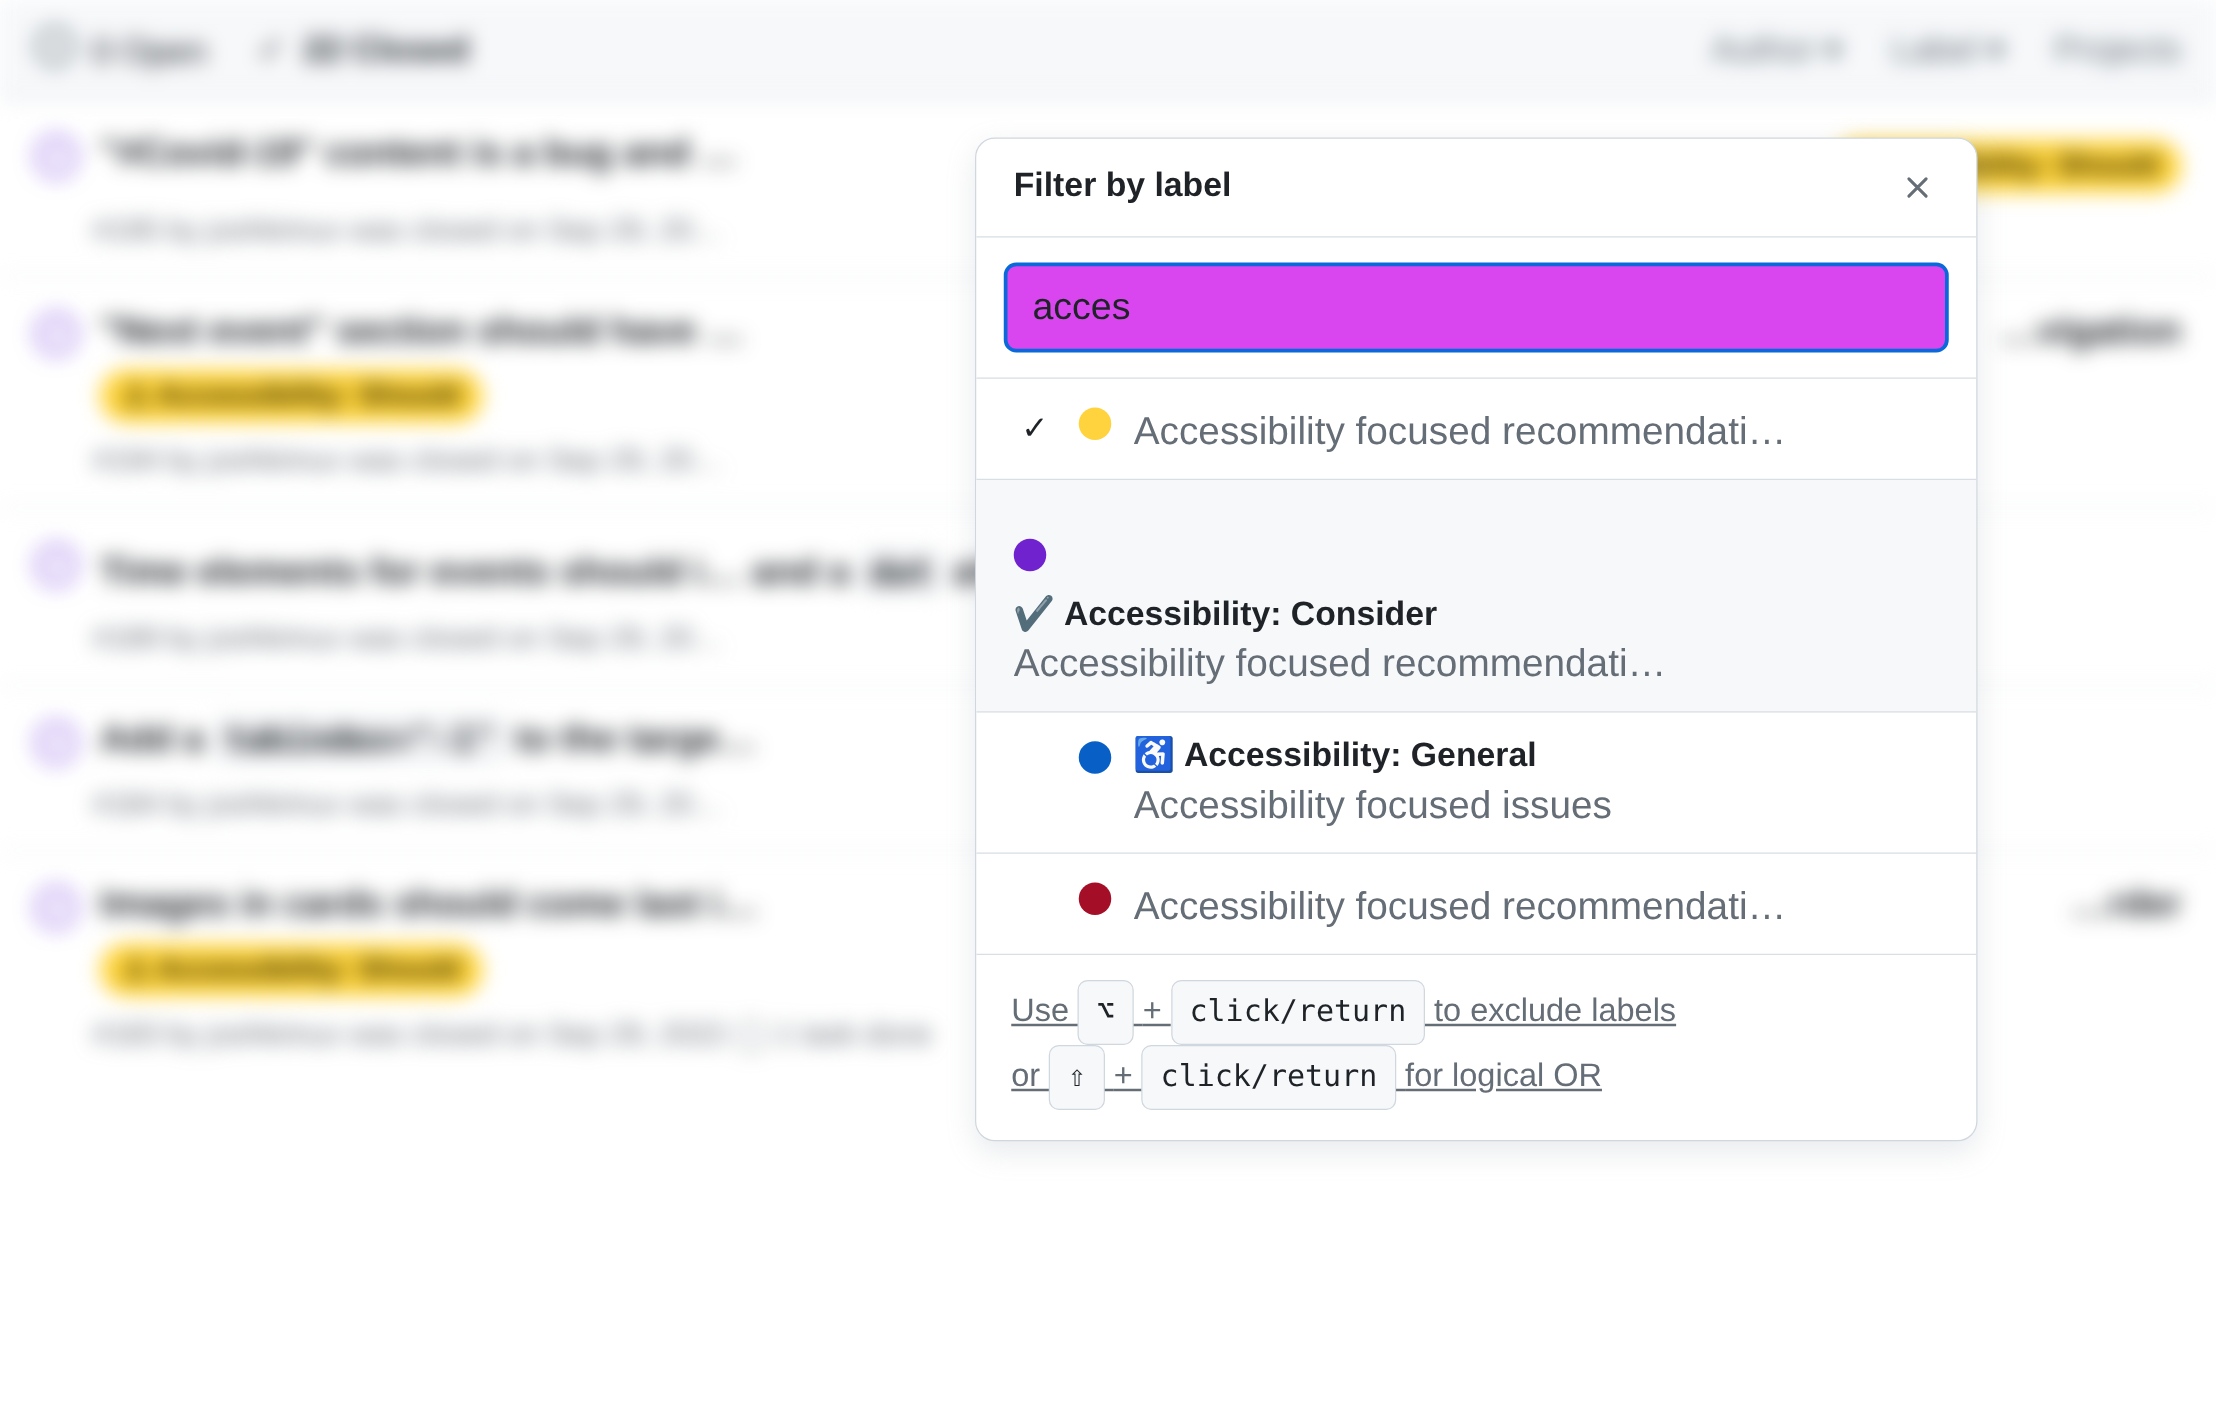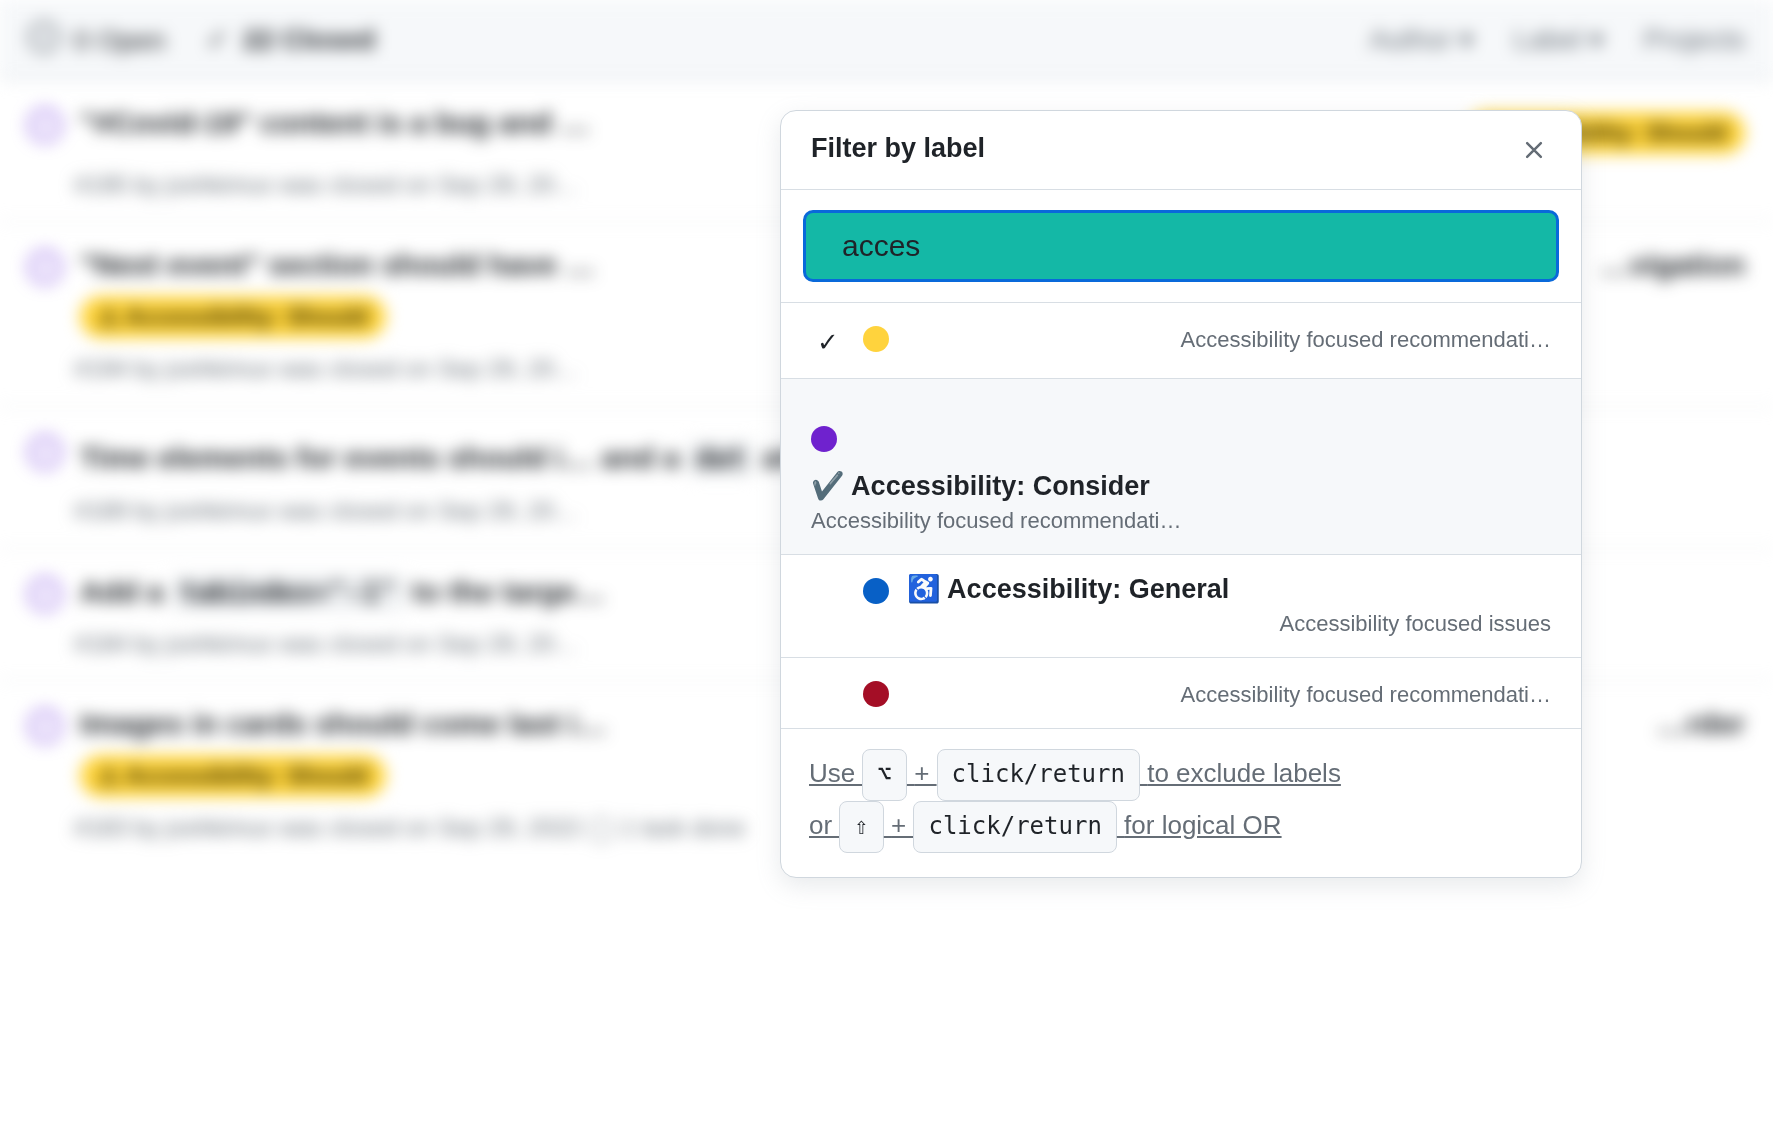--- a/index.html
+++ b/index.html
@@ -93,45 +93,45 @@
     border-bottom: 1px solid var(--border-muted);
   }
   .pop-header h3 { margin:0; font-size:27px; font-weight:700; }
   .close-btn { background:none; border:none; cursor:pointer; padding:6px; color:var(--fg-muted); }
   .close-btn svg { display:block; }
 
   .pop-search-wrap { padding: 20px 22px; }
   .pop-search {
     width:100%;
     box-sizing:border-box;
-    padding: 16px 36px;
+    padding: 16px 20px;
     font-size: 30px;
     border: 3px solid #0969da;
     border-radius: 10px;
     outline: none;
     color: var(--fg);
-    background:#14b8a6;
+    background:#d946ef;
     font-family:inherit;
   }
 
   .pop-list { border-top: 1px solid var(--border-muted); }
   .pop-item {
     display:flex;
     align-items:flex-start;
     gap: 18px;
     padding: 18px 30px 20px 30px;
     border-bottom: 1px solid var(--border-muted);
     cursor:pointer;
   }
   .pop-item.hover { background: var(--bg-subtle); flex-direction: column; }
   .pop-item .check-col { width: 34px; display:flex; justify-content:center; padding-top:6px; font-size:26px; color:var(--fg); }
   .pop-item .swatch { width: 26px; height:26px; border-radius:50%; flex-shrink:0; margin-top:5px; }
   .pop-item .text-col { flex:1; min-width:0; }
   .pop-item .label { font-weight:700; color:var(--fg); font-size:27px; }
-  .pop-item .desc { color:var(--fg-muted); font-size:22px; margin-top:6px; white-space:nowrap; overflow:hidden; text-overflow:ellipsis;text-align:right; }
+  .pop-item .desc { color:var(--fg-muted); font-size:31px; margin-top:6px; white-space:nowrap; overflow:hidden; text-overflow:ellipsis; }
 
   .pop-footer {
     padding: 20px 28px 24px 28px;
     color: var(--fg-muted);
     font-size: 26px;
     line-height: 1.9;
     text-decoration: underline;
   }
   .pop-footer kbd {
     display:inline-block;

